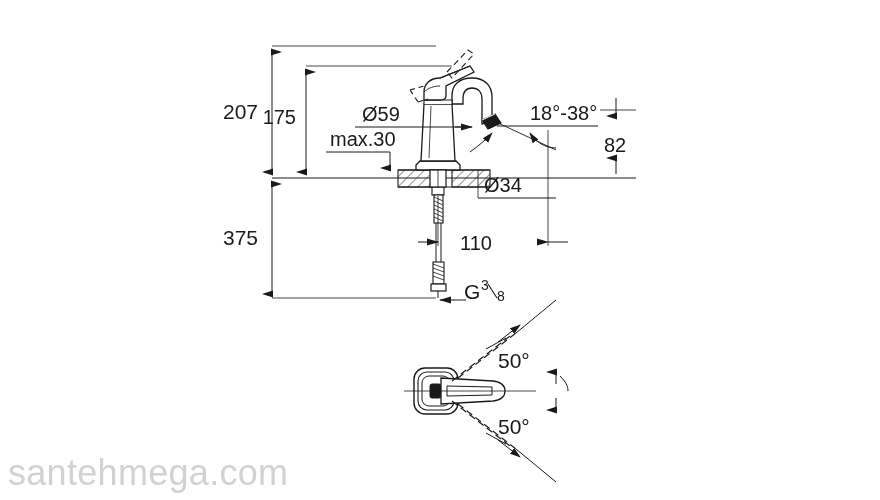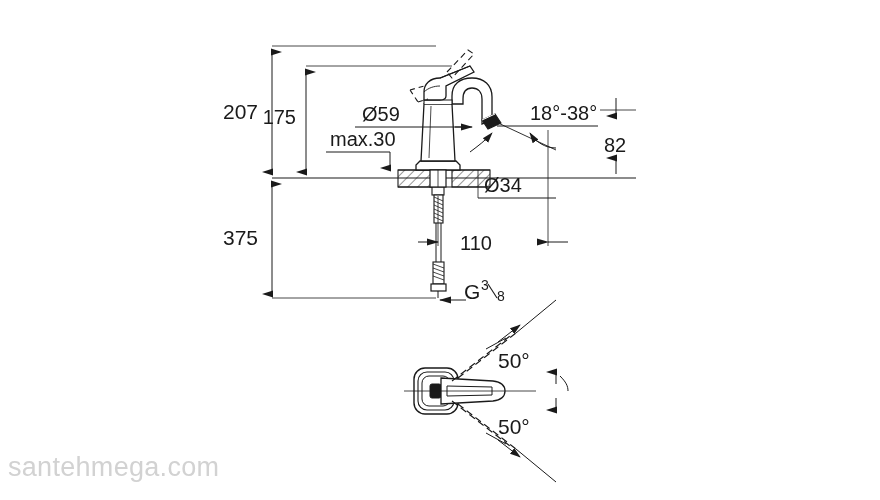--- a/index.html
+++ b/index.html
@@ -7,21 +7,21 @@
     width:880px;height:500px;background:#ffffff;
     font-family:"Liberation Sans", sans-serif;
     overflow:hidden;position:relative;
   }
   #stage{position:absolute;left:0;top:0;width:880px;height:500px;text-align:center;}
   svg{display:block;}
   .dimtext{font-family:"Liberation Sans",sans-serif;fill:#1a1a1a;}
   .watermark{
     position:absolute;left:8px;top:452px;
     font-family:"Liberation Sans",sans-serif;
-    font-size:27px;color:#d2d2d2;letter-spacing:0.3px;
+    font-size:36px;color:#d2d2d2;letter-spacing:0.3px;
     white-space:nowrap;user-select:none;
   }
 </style>
 </head>
 <body>
 
 <div id="stage">
 <svg width="880" height="500" viewBox="0 0 880 500">
   <defs>
     <marker id="arrUp" markerWidth="9" markerHeight="11" refX="4.5" refY="10" orient="auto" markerUnits="userSpaceOnUse">

